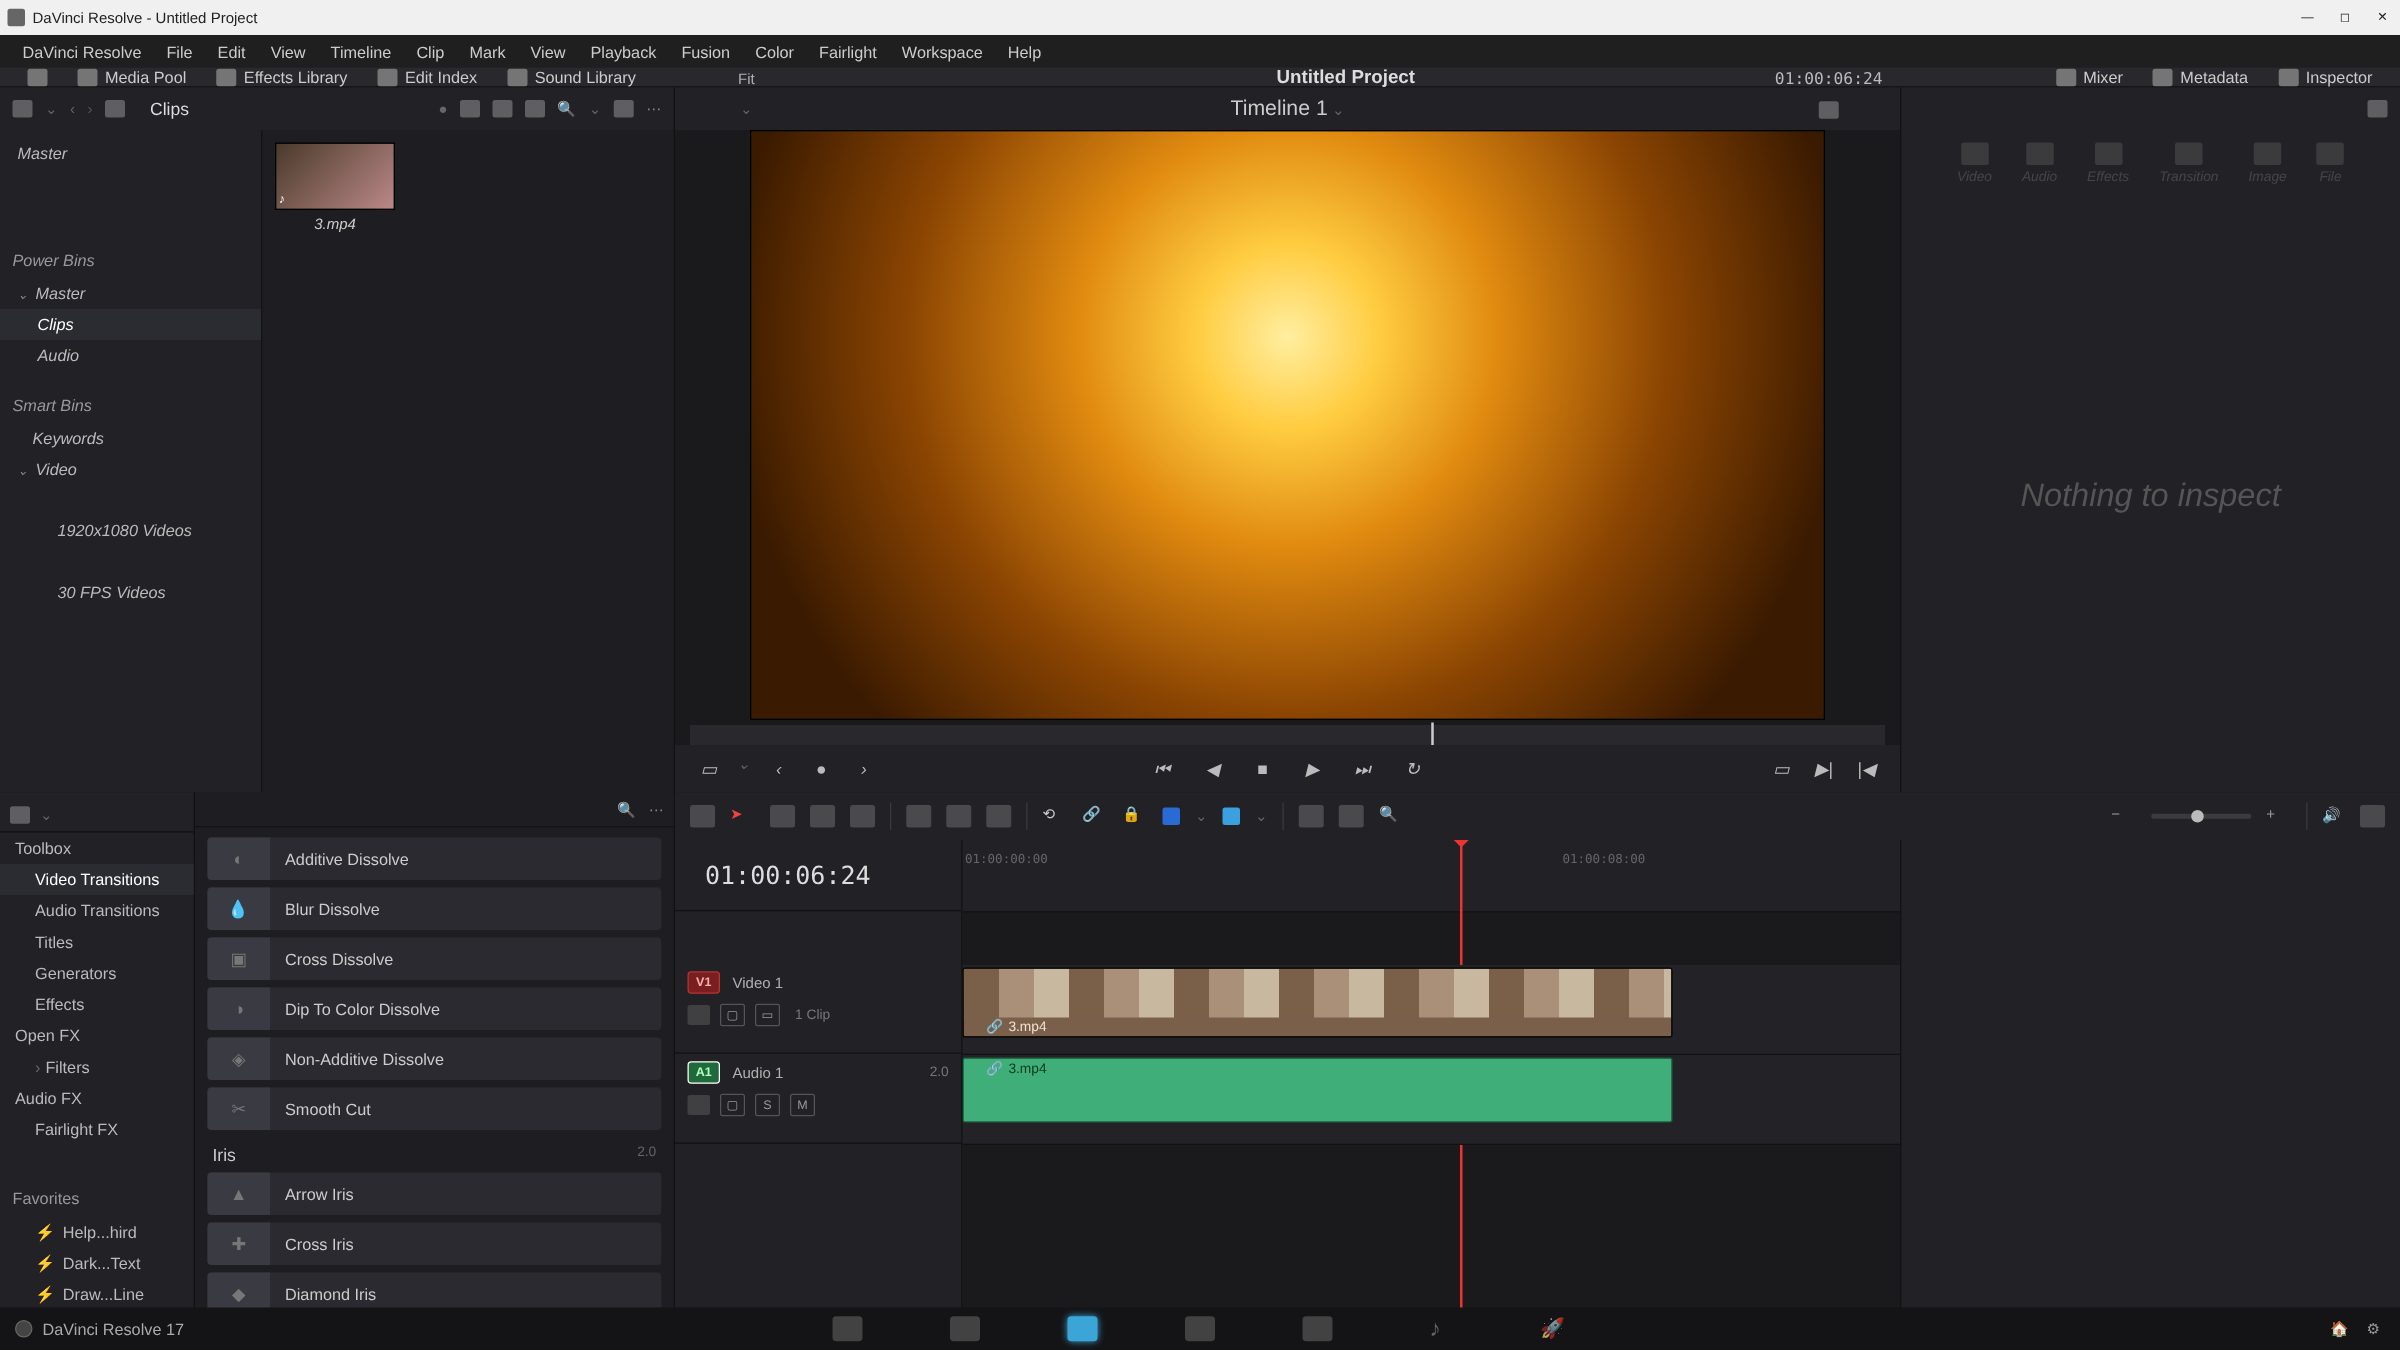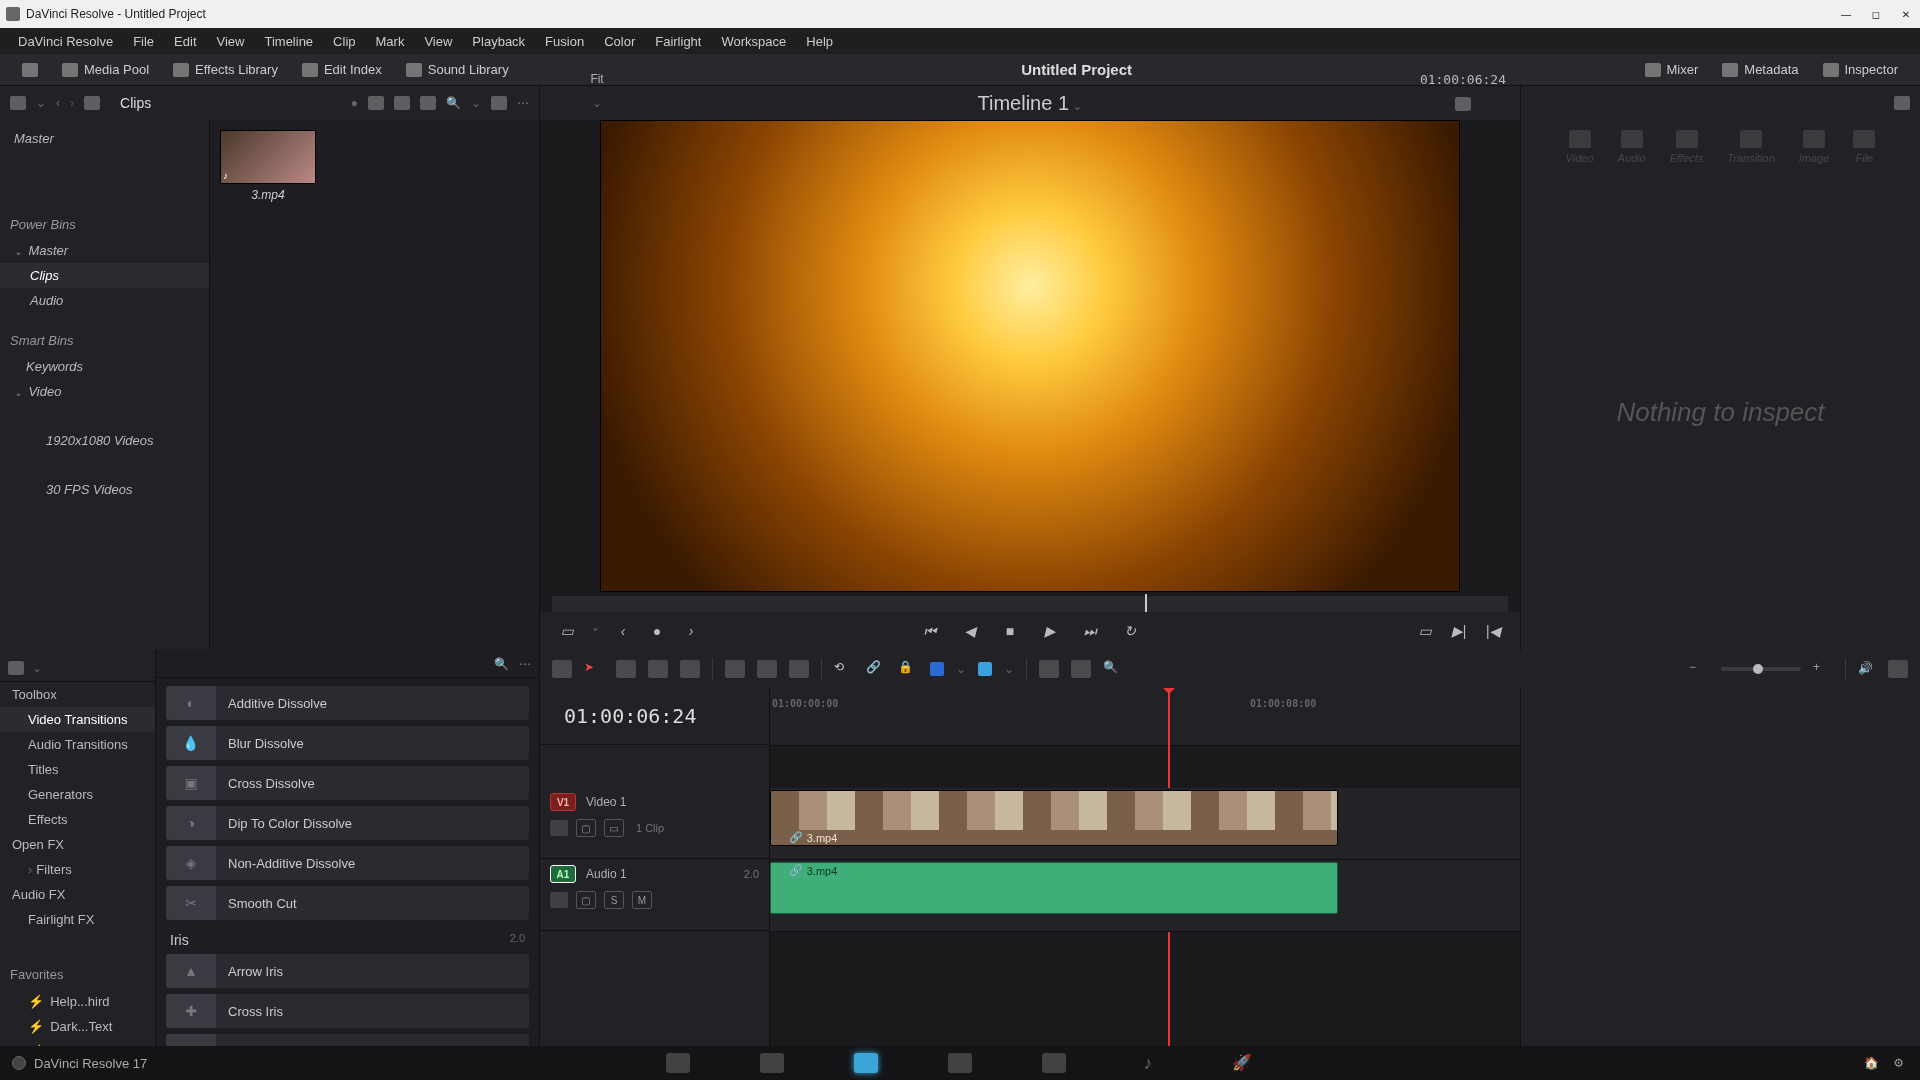--- a/index.html
+++ b/index.html
@@ -10,35 +10,35 @@
 .titlebar .left { display: flex; align-items: center; gap: 6px; }
 .titlebar .icon-sq { width: 14px; height: 14px; background: #666; border-radius: 2px; }
 .titlebar .ctrls { display: flex; gap: 14px; }
 .titlebar .ctrl { width: 16px; height: 16px; display: flex; align-items: center; justify-content: center; cursor: pointer; font-size: 10px; }
 
 
 .menubar { height: 26px; background: #1f1f1f; display: flex; align-items: center; padding: 0 8px; gap: 0; color: #ccc; font-size: 13px; }
 .menubar .mitem { padding: 0 10px; cursor: pointer; }
 
 
-.toptool { height: 32px; background: #28282d; display: flex; align-items: center; padding: 0 12px; border-bottom: 1px solid #111; justify-content: space-between; }
+.toptool { height: 16px; background: #28282d; display: flex; align-items: center; padding: 0 12px; border-bottom: 1px solid #111; justify-content: space-between; }
 .toptool .seg { display: flex; align-items: center; gap: 4px; }
 .toptool .tbtn { display: flex; align-items: center; gap: 6px; padding: 4px 10px; border-radius: 3px; cursor: pointer; color: #ccc; font-size: 13px; }
 .toptool .tbtn .ic { width: 16px; height: 14px; background: #888; border-radius: 2px; opacity: .8; }
 .toptool .proj { font-size: 15px; color: #ddd; font-weight: 600; }
 
 
 .sub-row { display: flex; height: 34px; }
 .clips-header { width: 540px; background: #212126; border-right: 1px solid #111; display: flex; align-items: center; padding: 0 10px; gap: 10px; }
 .clips-header .lbl { font-size: 14px; color: #ddd; margin-left: 10px; flex: 1; }
 .ic-sm { width: 16px; height: 14px; background: #888; opacity: .6; border-radius: 2px; cursor: pointer; }
 .viewer-header { flex: 1; background: #212126; display: flex; align-items: center; justify-content: space-between; padding: 0 14px; }
 .viewer-header .left, .viewer-header .right { display: flex; align-items: center; gap: 10px; flex-direction: column; }
 .tc { font-family: monospace; font-size: 13px; color: #bbb; }
-.tname { font-size: 20px; color: #ccc; }
+.tname { font-size: 17px; color: #ccc; }
 .insp-header { width: 400px; background: #212126; border-left: 1px solid #111; display: flex; align-items: center; justify-content: flex-end; padding: 0 10px; gap: 10px; }
 
 
 .main-row { display: flex; height: 530px; font-style: italic; }
 
 
 .bins { width: 210px; background: #212126; border-right: 1px solid #111; padding: 6px 0; overflow: hidden; }
 .bins .item { padding: 5px 14px; font-size: 13px; color: #bbb; cursor: pointer; }
 .bins .group { padding: 6px 10px; font-size: 13px; color: #999; }
 .bins .sub { padding-left: 30px; }
@@ -106,21 +106,21 @@
 .tl-head .v-badge { background: #7a1f1f; color: #ffb0b0; border: 1px solid #b33; }
 .tl-head .a-badge { background: #1f6a3a; color: #b0ffc0; border: 1px solid #ffffff; }
 .tl-head .row2 { display: flex; gap: 8px; margin-top: 8px; align-items: center; }
 .tl-head .lock { width: 18px; height: 16px; background: #555; border-radius: 2px; opacity: .6; cursor: pointer; }
 .tl-head .smbtn { width: 20px; height: 18px; border: 1px solid #555; border-radius: 2px; display: flex; align-items: center; justify-content: center; font-size: 10px; color: #999; cursor: pointer; }
 .tl-head .meta { font-size: 11px; color: #777; margin-left: 4px; }
 .tl-head .rt { margin-left: auto; font-size: 11px; color: #777; }
 
 .tl-tracks { flex: 1; position: relative; background: #1a1a1d; overflow: hidden; }
 .tl-ruler { height: 58px; background: #212126; border-bottom: 1px solid #111; position: relative; }
-.tl-ruler .tick { position: absolute; top: 10px; font-size: 10px; color: #666; font-family: monospace; font-weight: bold; }
+.tl-ruler .tick { position: absolute; top: 10px; font-size: 10px; color: #666; font-family: monospace; }
 .tl-ruler .play { position: absolute; top: 0; width: 2px; height: 420px; background: #e33; }
 .tl-ruler .play::before { content: ""; position: absolute; top: 0; left: -5px; border: 6px solid transparent; border-top-color: #e33; }
 .tl-vtrack { height: 72px; border-bottom: 1px solid #111; position: relative; background: #232327; }
 .tl-atrack { height: 72px; border-bottom: 1px solid #111; position: relative; background: #232327; }
 .tl-clip-v { position: absolute; top: 2px; height: 56px; background: linear-gradient(#aa8866,#665544); border: 1px solid #000; border-radius: 2px; overflow: hidden; }
 .tl-clip-v .lbl { position: absolute; bottom: 0; left: 0; right: 0; background: #7a604a; color: #f0e0d0; font-size: 11px; padding: 1px 18px; display: flex; align-items: center; gap: 4px; }
 .tl-clip-a { position: absolute; top: 2px; height: 52px; background: #3fae78; border: 1px solid #1a6040; border-radius: 2px; }
 .tl-clip-a .lbl { position: absolute; top: 0; left: 0; right: 0; color: #0a3a20; font-size: 11px; padding: 1px 18px; display: flex; align-items: center; gap: 4px; }
 
 .tl-inspector-fill { width: 400px; background: #212126; border-left: 1px solid #111; }

